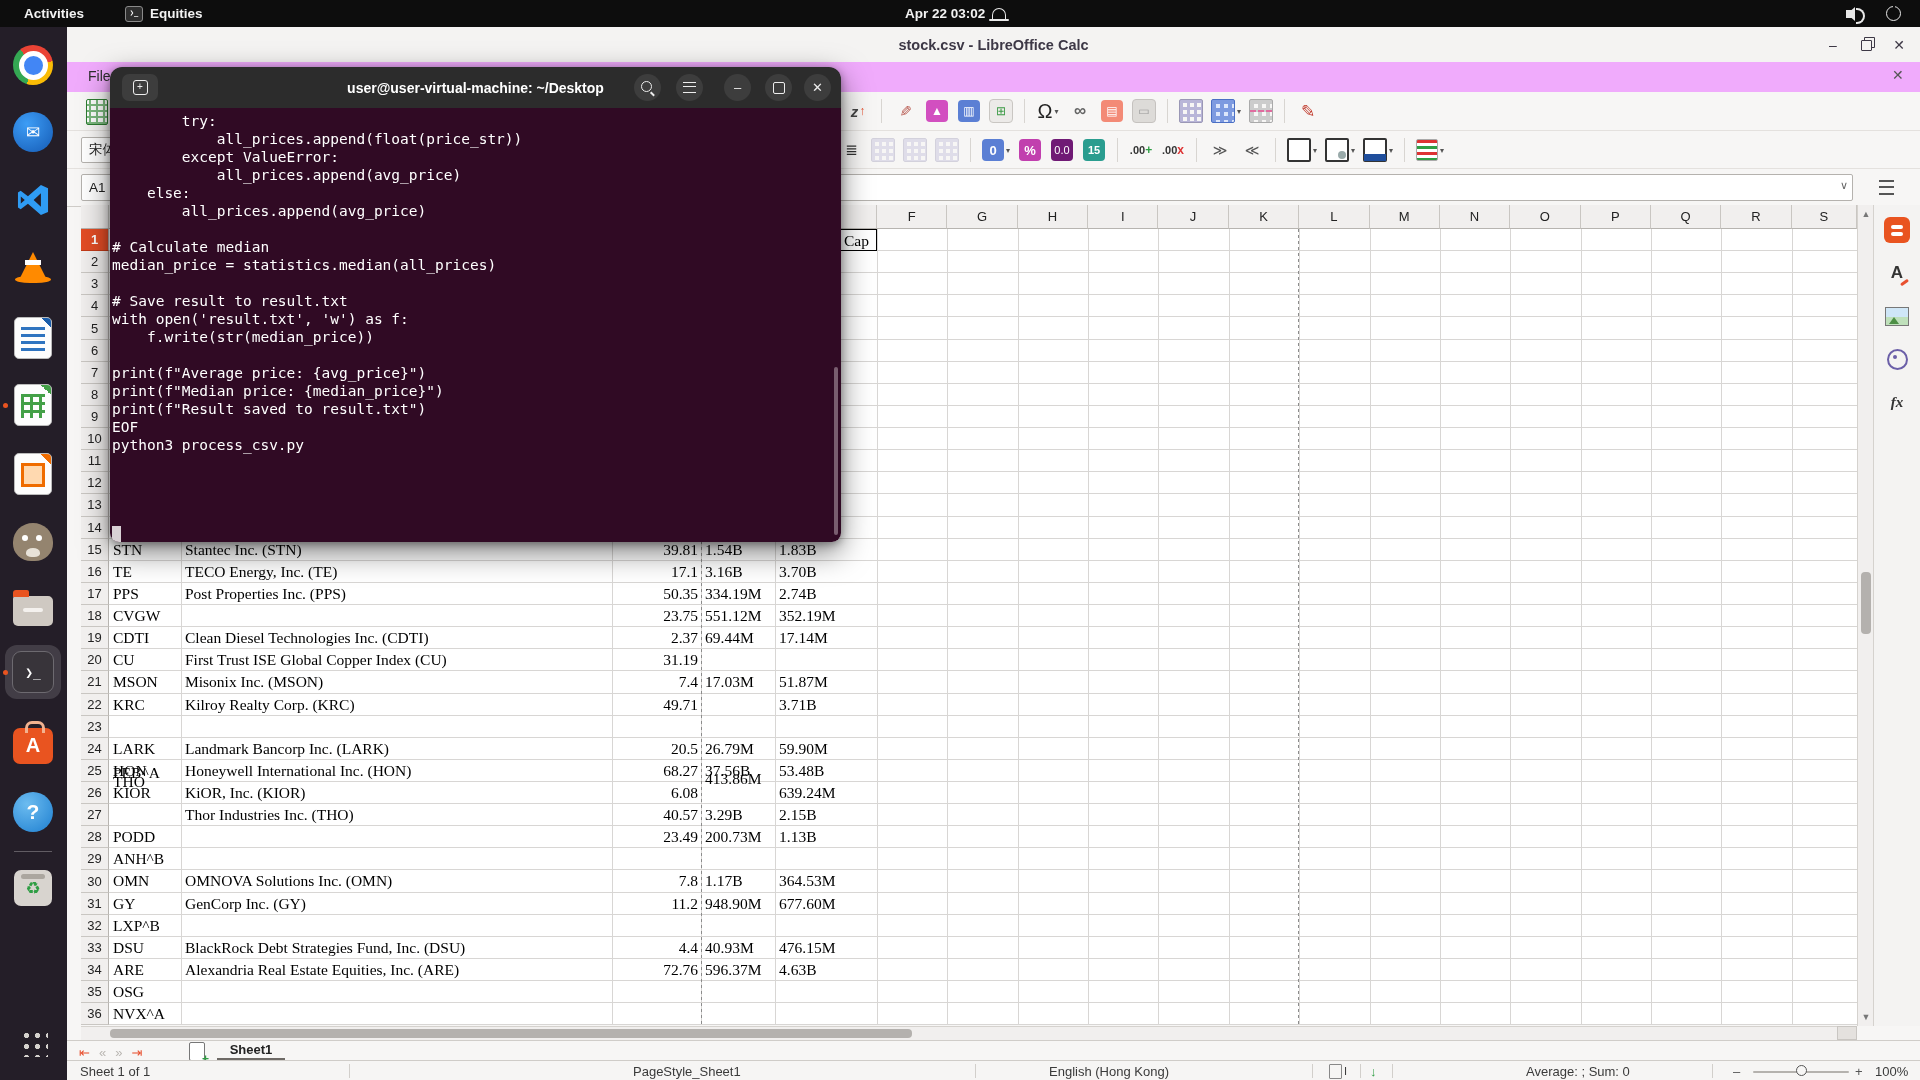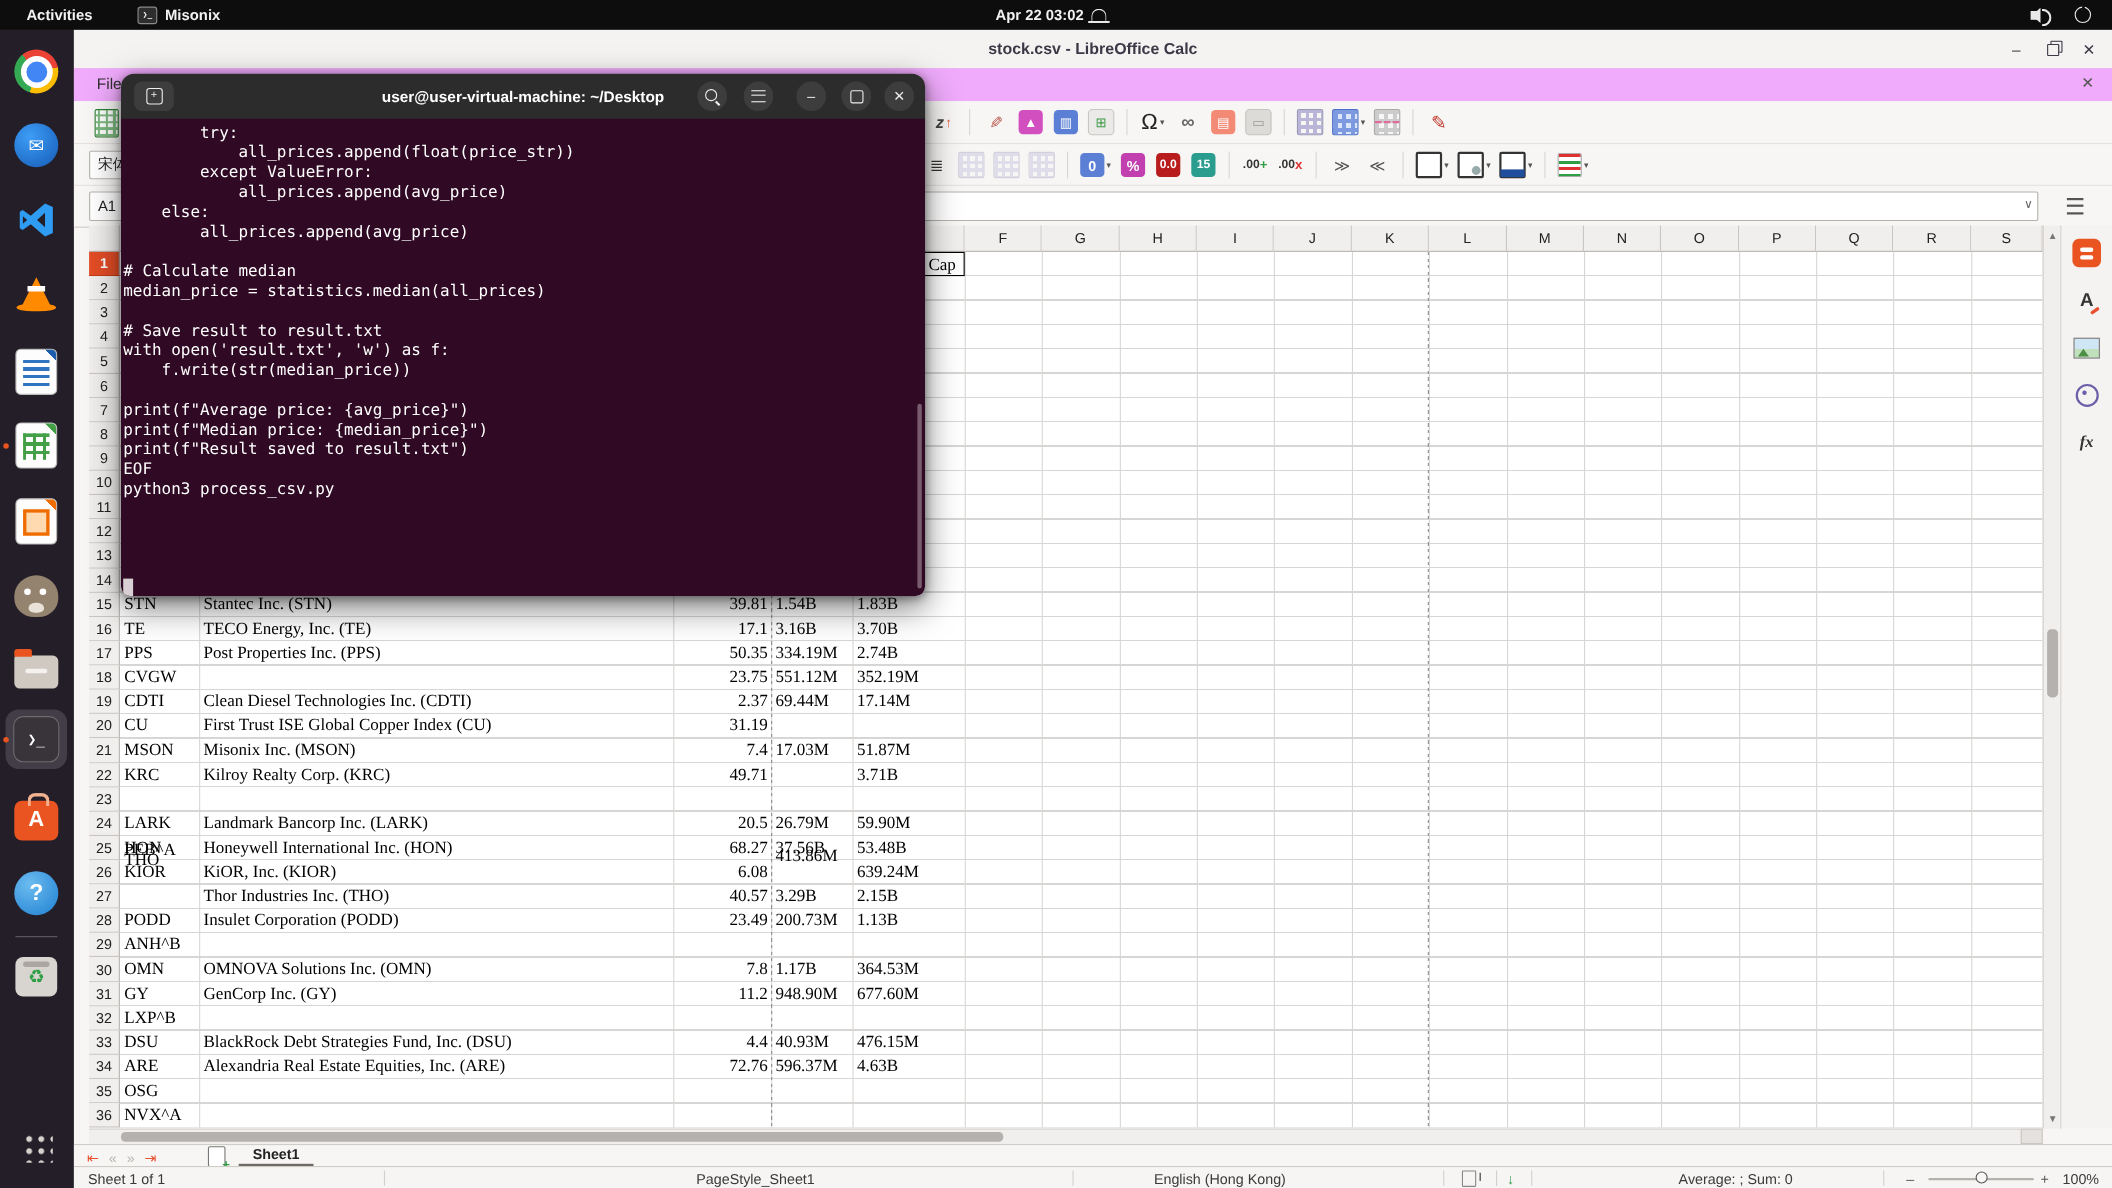--- a/index.html
+++ b/index.html
@@ -85,21 +85,21 @@
   .i-hf{background:#dddbd8;color:#999;border:1px solid #c5c2bf;}
   .grid-ic{width:22px;height:22px;border:1px solid #9a97b5;border-radius:2px;background:repeating-linear-gradient(#b9b6d8 0 3px,transparent 3px 7px),repeating-linear-gradient(90deg,#b9b6d8 0 3px,transparent 3px 7px);}
   .grid-blue{border-color:#4a6fc4;background:repeating-linear-gradient(#7d9ae0 0 4px,transparent 4px 8px),repeating-linear-gradient(90deg,#7d9ae0 0 4px,transparent 4px 8px),#dce6fb;}
   .grid-split{border-color:#aaa;background:repeating-linear-gradient(#ccc 0 4px,transparent 4px 8px),repeating-linear-gradient(90deg,#ccc 0 4px,transparent 4px 8px);}
   .grid-split:after{content:"";position:absolute;left:0;right:0;top:10px;border-top:2px dashed #e06c9f;}
   .i-draw{color:#c0392b;font-size:17px;}
   .dim{opacity:.38;}
   .i-wrap{color:#333;letter-spacing:-1px;}
   .i-cur{background:#5b7fd4;font-size:13px;font-weight:bold;}
   .i-pct{background:#c13fae;font-size:13px;font-weight:bold;}
-  .i-num{background:#b91c1c;font-size:11px;font-weight:bold;}
+  .i-num{background:#701a75;font-size:11px;font-weight:normal;}
   .i-date{background:#2a9d8f;font-size:11px;font-weight:bold;}
   .i-dec{font-size:11px;font-weight:bold;color:#333;}
   .i-dec .mark-add{color:#2f9e44;font-size:12px;}
   .i-dec .mark-del{color:#d33;font-size:12px;}
   .i-ind{font-size:14px;color:#555;}
   .bord-ic{width:20px;height:20px;border:2px solid #333;border-radius:2px;background:#fff;}
   .bord-ic.gear:after{content:"";position:absolute;right:1px;bottom:1px;width:8px;height:8px;border-radius:50%;background:#9aa;}
   .bord-col{width:20px;height:20px;border:2px solid #333;border-radius:2px;background:#fff;position:relative;}
   .bord-col:after{content:"";position:absolute;left:-1px;right:-1px;bottom:-1px;height:7px;background:#1f4e9c;}
   .i-cond{width:20px;height:20px;border:1px solid #aaa;border-radius:2px;background:repeating-linear-gradient(#d33 0 3px,#fff 3px 6px,#2f9e44 6px 9px,#fff 9px 12px);}
@@ -423,21 +423,20 @@
       <div class="cell l" style="left: 109px; top: 782px; width: 72px; height: 22.12px;">KIOR</div>
       <div class="cell l" style="left: 181px; top: 782px; width: 431px; height: 22.12px;">KiOR, Inc. (KIOR)</div>
       <div class="cell r" style="left: 612px; top: 782px; width: 89px; height: 22.12px;">6.08</div>
       <div class="cell l" style="left: 775px; top: 782px; width: 102px; height: 22.12px;">639.24M</div>
       <div class="cell l" style="left: 109px; top: 771px; width: 72px; height: 22.12px;">THO</div>
       <div class="cell l" style="left: 181px; top: 804.12px; width: 431px; height: 22.12px;">Thor Industries Inc. (THO)</div>
       <div class="cell r" style="left: 612px; top: 804.12px; width: 89px; height: 22.12px;">40.57</div>
       <div class="cell l" style="left: 701px; top: 804.12px; width: 74px; height: 22.12px;">3.29B</div>
       <div class="cell l" style="left: 775px; top: 804.12px; width: 102px; height: 22.12px;">2.15B</div>
       <div class="cell l" style="left: 109px; top: 826.24px; width: 72px; height: 22.12px;">PODD</div>
-      <div class="cell l" style="left: 181px; top: 826.24px; width: 431px; height: 22.12px;">Insulet Corporation (PODD)</div>
       <div class="cell r" style="left: 612px; top: 826.24px; width: 89px; height: 22.12px;">23.49</div>
       <div class="cell l" style="left: 701px; top: 826.24px; width: 74px; height: 22.12px;">200.73M</div>
       <div class="cell l" style="left: 775px; top: 826.24px; width: 102px; height: 22.12px;">1.13B</div>
       <div class="cell l" style="left: 109px; top: 848.36px; width: 72px; height: 22.12px;">ANH^B</div>
       <div class="cell l" style="left: 109px; top: 870.48px; width: 72px; height: 22.12px;">OMN</div>
       <div class="cell l" style="left: 181px; top: 870.48px; width: 431px; height: 22.12px;">OMNOVA Solutions Inc. (OMN)</div>
       <div class="cell r" style="left: 612px; top: 870.48px; width: 89px; height: 22.12px;">7.8</div>
       <div class="cell l" style="left: 701px; top: 870.48px; width: 74px; height: 22.12px;">1.17B</div>
       <div class="cell l" style="left: 775px; top: 870.48px; width: 102px; height: 22.12px;">364.53M</div>
       <div class="cell l" style="left: 109px; top: 892.6px; width: 72px; height: 22.12px;">GY</div>
@@ -567,21 +566,21 @@
       <div class="term-scroll"></div>
     </div>
   </div>
 
   <div class="topbar">
     <div class="item" style="left:24px;">
         <span>Activities</span>
       </div>
     <div class="item" style="left:125px;">
       <span class="tb-termicon">❯_</span>
-      <span>Misonix</span>
+      <span>Equities</span>
     </div>
     <div class="item" style="left:905px;width:220px;justify-content:flex-start;">
       <span>Apr 22 03:02</span>
       <span class="bell"></span>
     </div>
     <div class="item" style="left:1846px;">
         <span class="spk"></span>
       </div>
     <div class="item" style="left:1886px;">
         <span class="pwr"></span>

